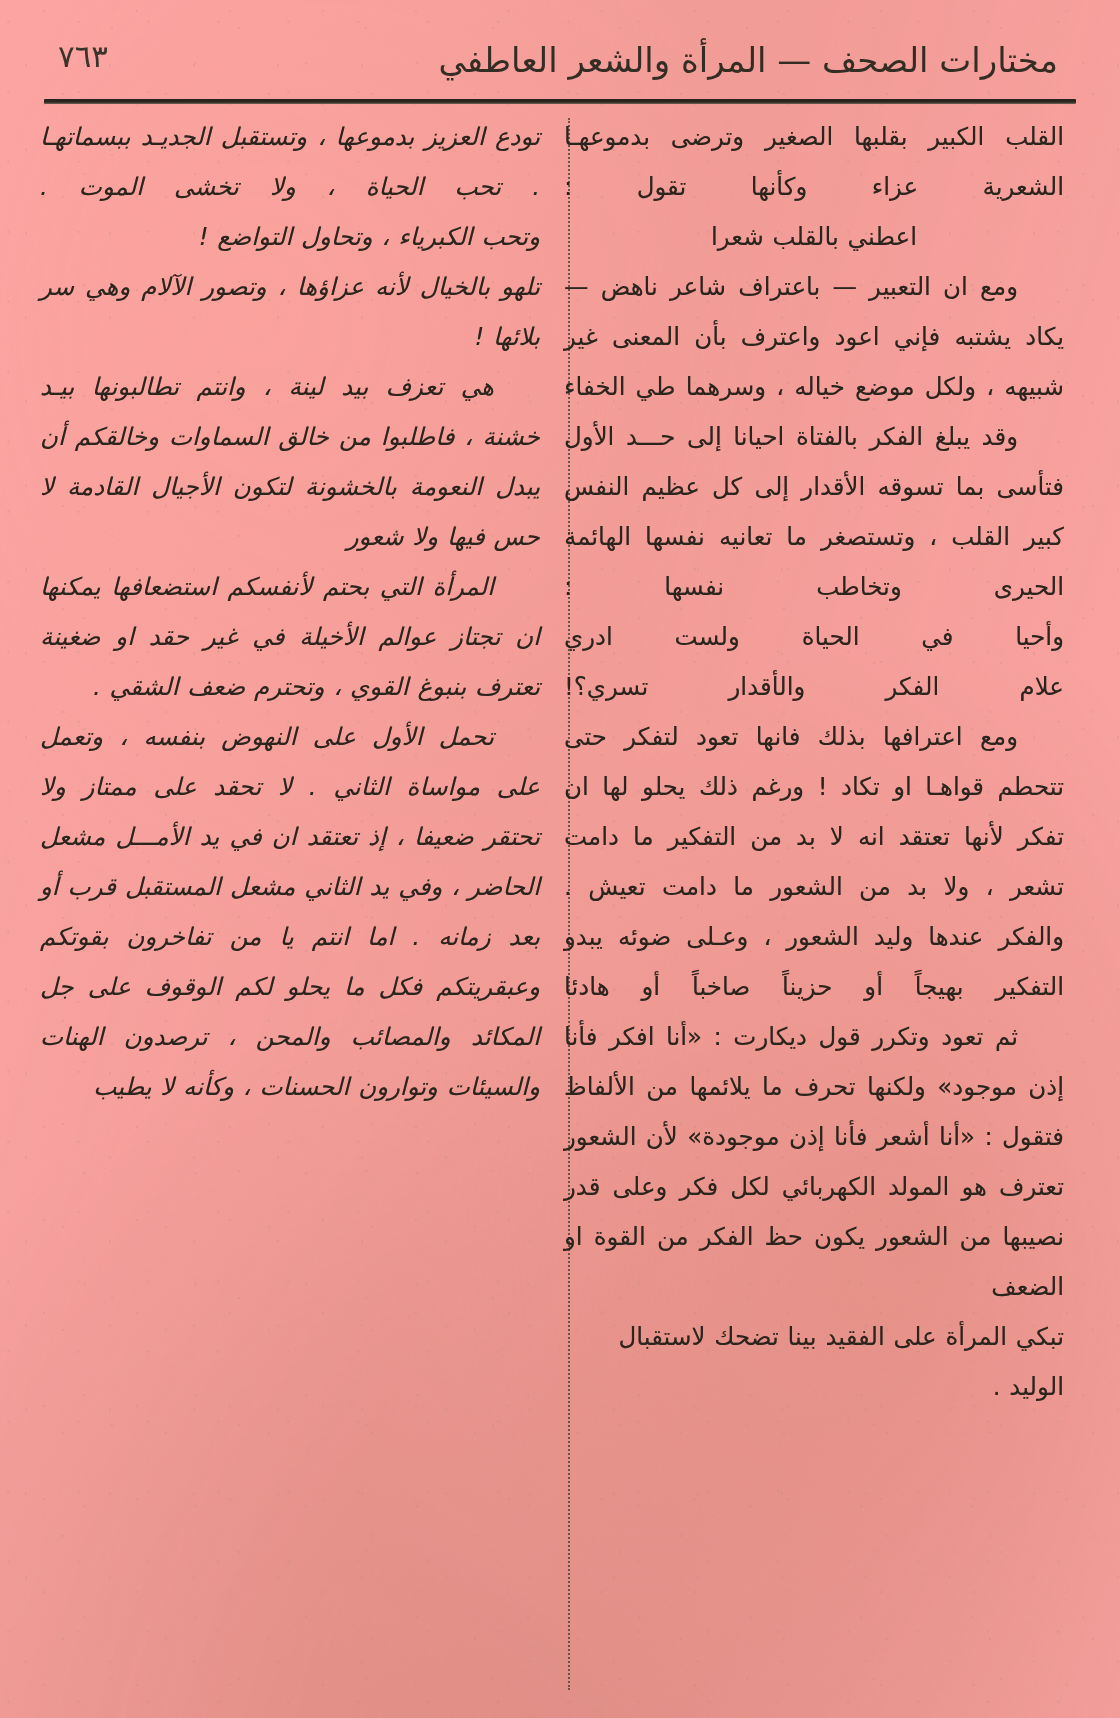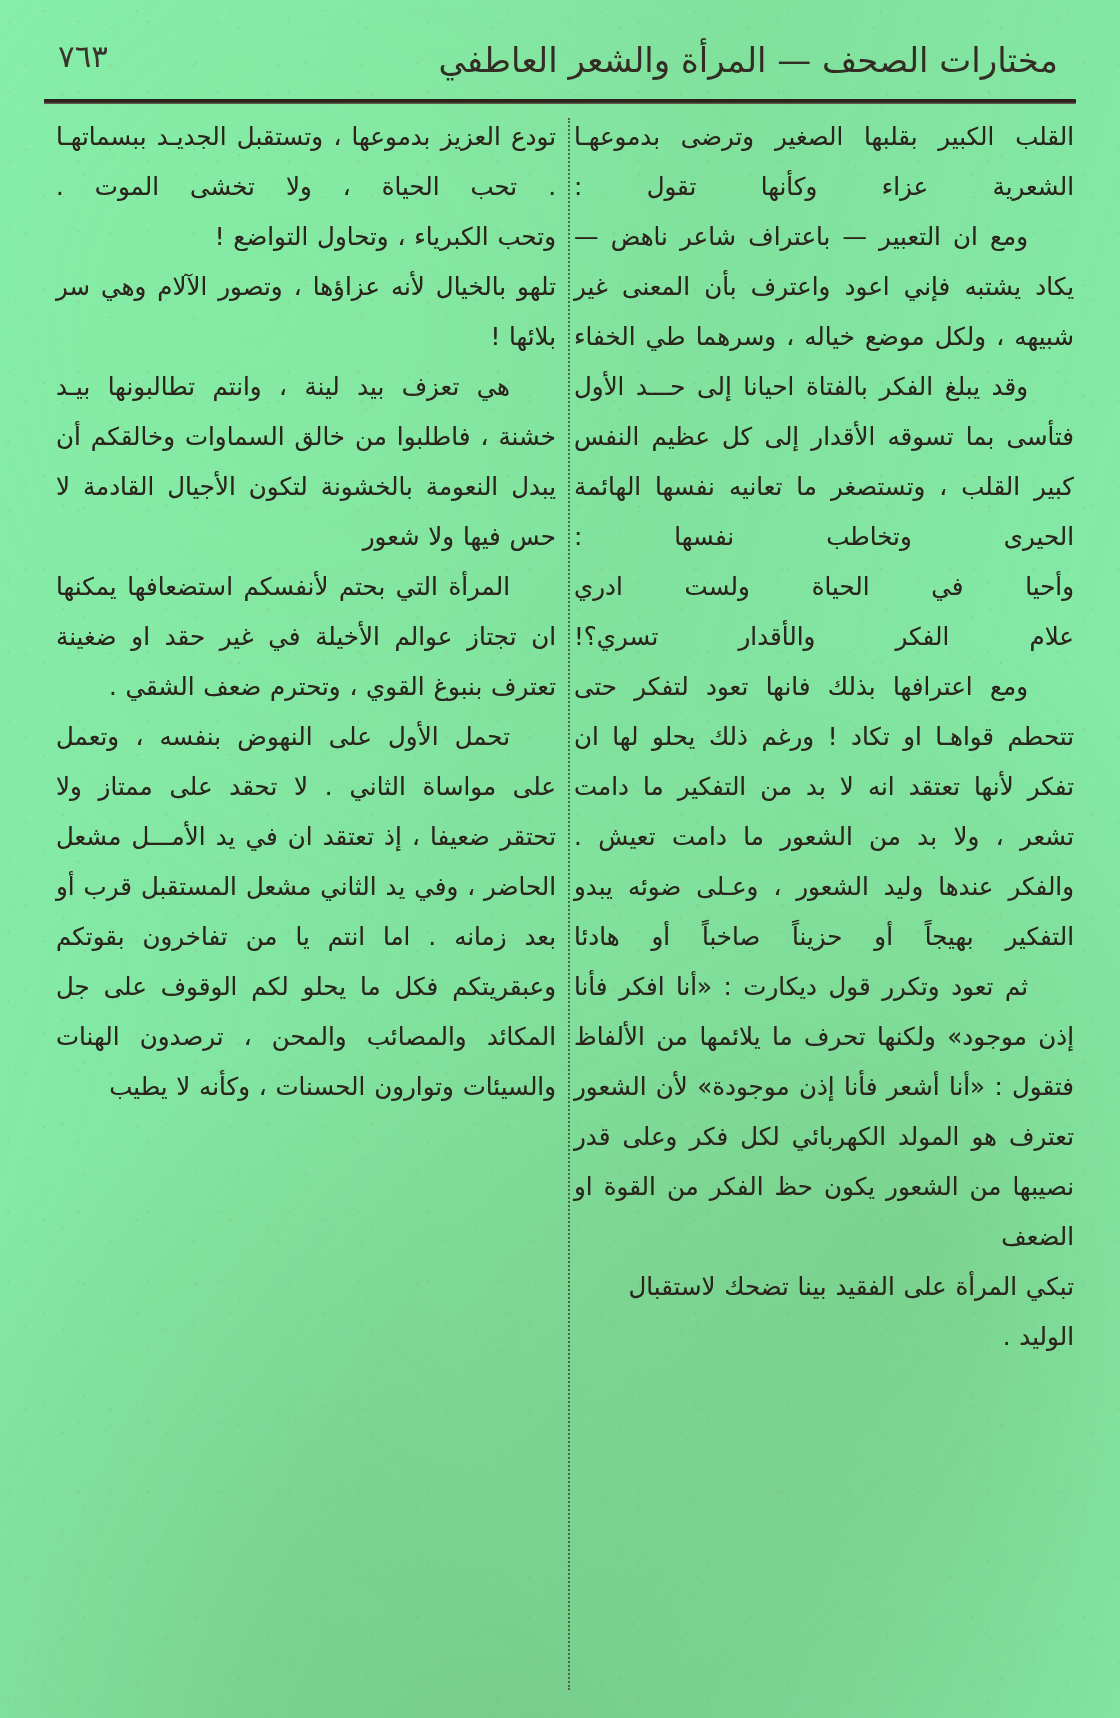--- a/index.html
+++ b/index.html
@@ -9,21 +9,21 @@
     background: #b9ac96;
   }
   body {
     font-family: "DejaVu Sans", "Liberation Sans", sans-serif;
   }
   .page {
     position: relative;
     width: 1120px;
     height: 1718px;
     margin: 0 auto;
-    background: #86efac;
+    background: #fca5a5;
     overflow: hidden;
   }
   
   .paper-grain {
     position: absolute;
     inset: 0;
     pointer-events: none;
     background:
       radial-gradient(ellipse 70% 55% at 22% 18%, rgba(255,250,235,0.55), rgba(255,250,235,0) 65%),
       radial-gradient(ellipse 60% 50% at 82% 72%, rgba(206,188,155,0.40), rgba(206,188,155,0) 70%),
@@ -102,22 +102,22 @@
     right: 512px;
     width: 0;
     border-right: 2px dotted #4a4236;
     opacity: .8;
   }
   .col {
     position: absolute;
     top: 0;
     bottom: 0;
   }
-  .col-right { right: 8px; width: 500px; }
-  .col-left  { left: 16px;  width: 500px; }
+  .col-right { right: 18px; width: 500px; }
+  .col-left  { left: 0;  width: 500px; font-style: italic; }
 
   .col p, .col .verse {
     margin: 0;
     color: #2b251d;
     font-size: 24.5px;
     line-height: 50px;
     text-align: justify;
     text-align-last: justify;
     font-family: "DejaVu Sans", "Liberation Sans", sans-serif;
     word-spacing: 1px;
@@ -159,20 +159,21 @@
   <div class="body-area">
 
     <div class="divider"></div>
 
     <div class="col col-right">
 
       <p>القلب الكبير بقلبها الصغير وترضى بدموعهـا الشعرية عزاء وكأنها تقول :</p>
 
       <div class="verse-block">
         <div class="verse hemistich">
+          <span>اعطني بالقلب   شعرا</span>
         </div>
       </div>
 
       <p class="indent">ومع ان التعبير — باعتراف شاعر ناهض — يكاد يشتبه فإني اعود واعترف بأن المعنى غير شبيهه ، ولكل موضع خياله ، وسرهما طي الخفاء</p>
 
       <p class="indent">وقد يبلغ الفكر بالفتاة احيانا إلى حـــد الأول فتأسى بما تسوقه الأقدار إلى كل عظيم النفس كبير القلب ، وتستصغر ما تعانيه نفسها الهائمة الحيرى وتخاطب نفسها :</p>
 
       <div class="verse-block">
         <div class="verse">وأحيا في الحياة ولست ادري</div>
         <div class="verse">علام الفكر والأقدار تسري؟!</div>

